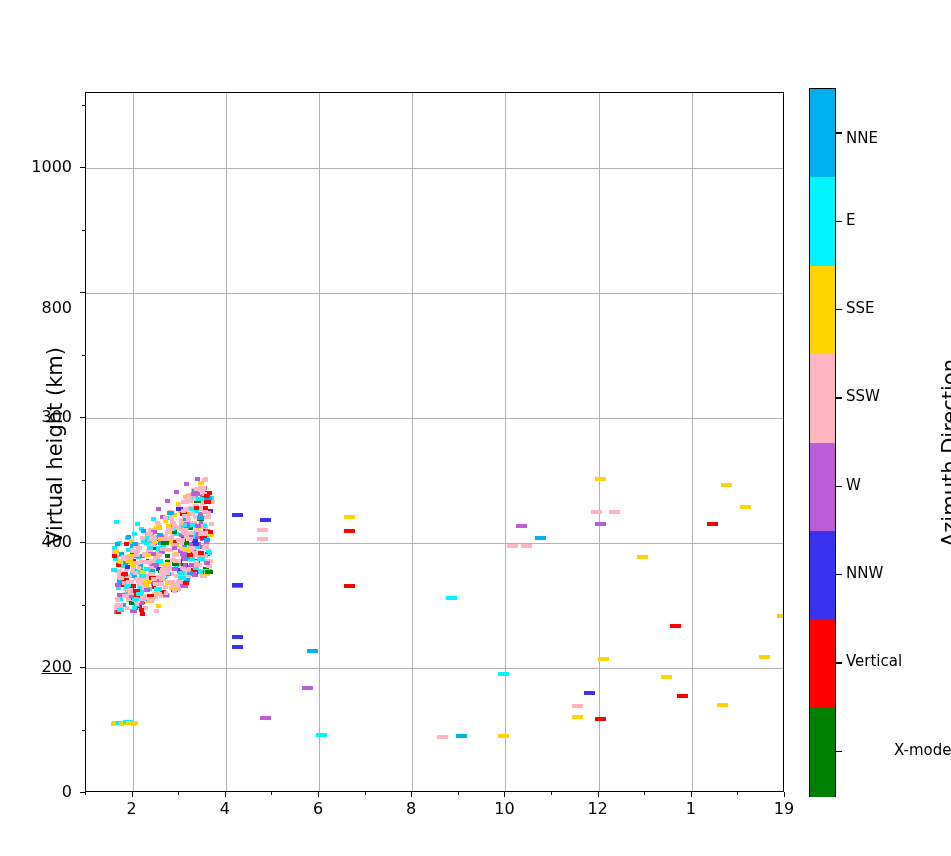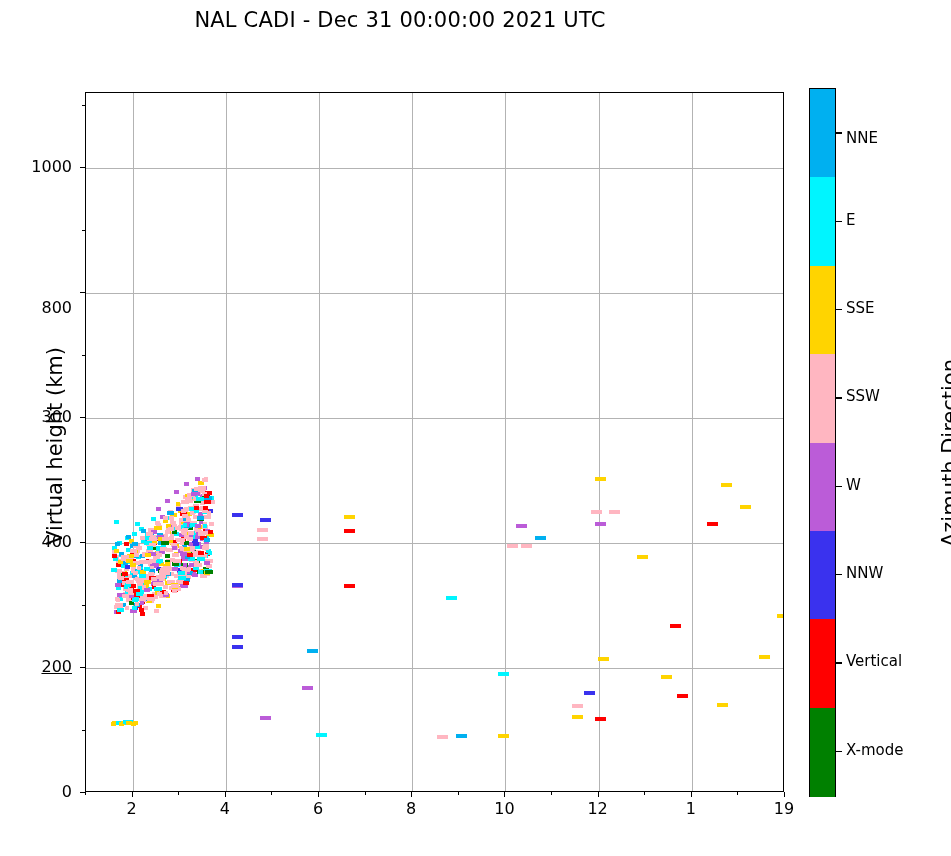--- a/index.html
+++ b/index.html
@@ -178,21 +178,20 @@
     color: #000000;
     transform: rotate(-90deg);
     transform-origin: 50% 50%;
   }
 </style>
 </head>
 <body>
 
 <div id="figure">
 
-  <div id="title">NAL CADI - Dec 31 00:00:00 2021 UTC</div>
 
   <div id="axes">
       <div class="gridline-v" style="left: 46.6px;"></div>
       <div class="gridline-v" style="left: 139.8px;"></div>
       <div class="gridline-v" style="left: 233px;"></div>
       <div class="gridline-v" style="left: 326.2px;"></div>
       <div class="gridline-v" style="left: 419.4px;"></div>
       <div class="gridline-v" style="left: 512.6px;"></div>
       <div class="gridline-v" style="left: 605.8px;"></div>
       <div class="gridline-h" style="top: 575px;"></div>
@@ -940,17 +939,17 @@
       <div class="cbar-label" style="top: 308.9px;">SSE</div>
       <div class="cbar-tick" style="top: 397.3px;"></div>
       <div class="cbar-label" style="top: 397.3px;">SSW</div>
       <div class="cbar-tick" style="top: 485.7px;"></div>
       <div class="cbar-label" style="top: 485.7px;">W</div>
       <div class="cbar-tick" style="top: 574.1px;"></div>
       <div class="cbar-label" style="top: 574.1px;">NNW</div>
       <div class="cbar-tick" style="top: 662.4px;"></div>
       <div class="cbar-label" style="top: 662.4px;">Vertical</div>
       <div class="cbar-tick" style="top: 750.8px;"></div>
-      <div class="cbar-label" style="top: 750.8px;">X-mode</div>
+      <div class="cbar-label" style="top: 750.8px; margin-left: 48px;">X-mode</div>
     </div>
   <div id="cbar-title">Azimuth Direction</div>
 
 </div>
 
 </body></html>

